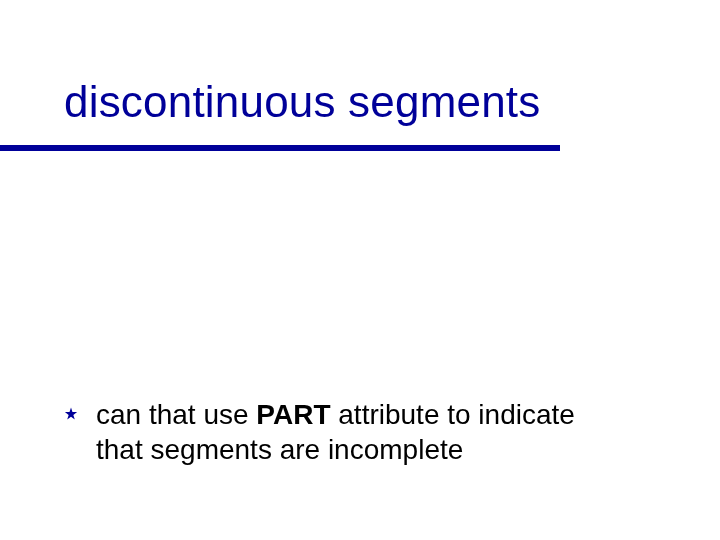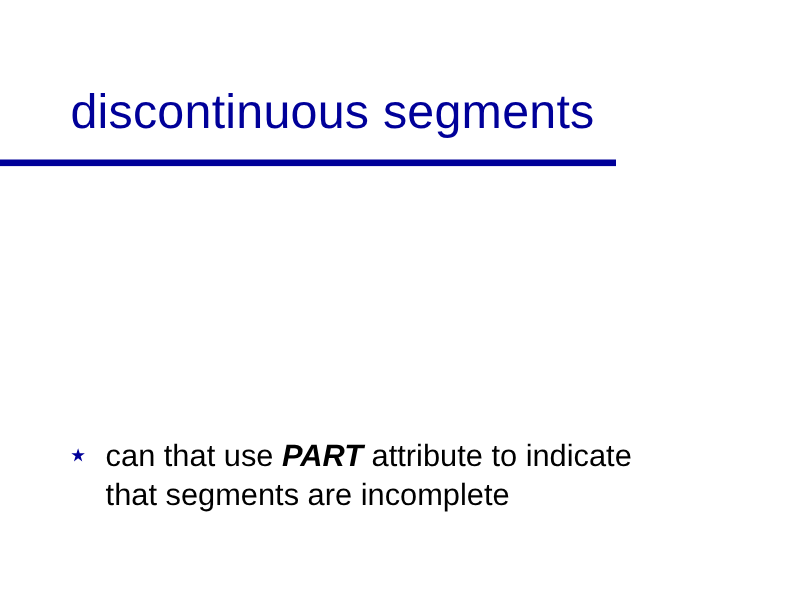--- a/index.html
+++ b/index.html
@@ -34,21 +34,20 @@
     margin-top: 10px;
     margin-right: 18px;
   }
   .body-text {
     font-size: 28px;
     color: #000000;
     line-height: 1.25;
     max-width: 560px;
   }
   .body-text .italic-bold {
-    font-style: italic;
     font-weight: bold;
   }
 </style>
 </head>
 <body>
 
 <div class="slide">
   <div class="title">discontinuous segments</div>
   <div class="rule"></div>
 

